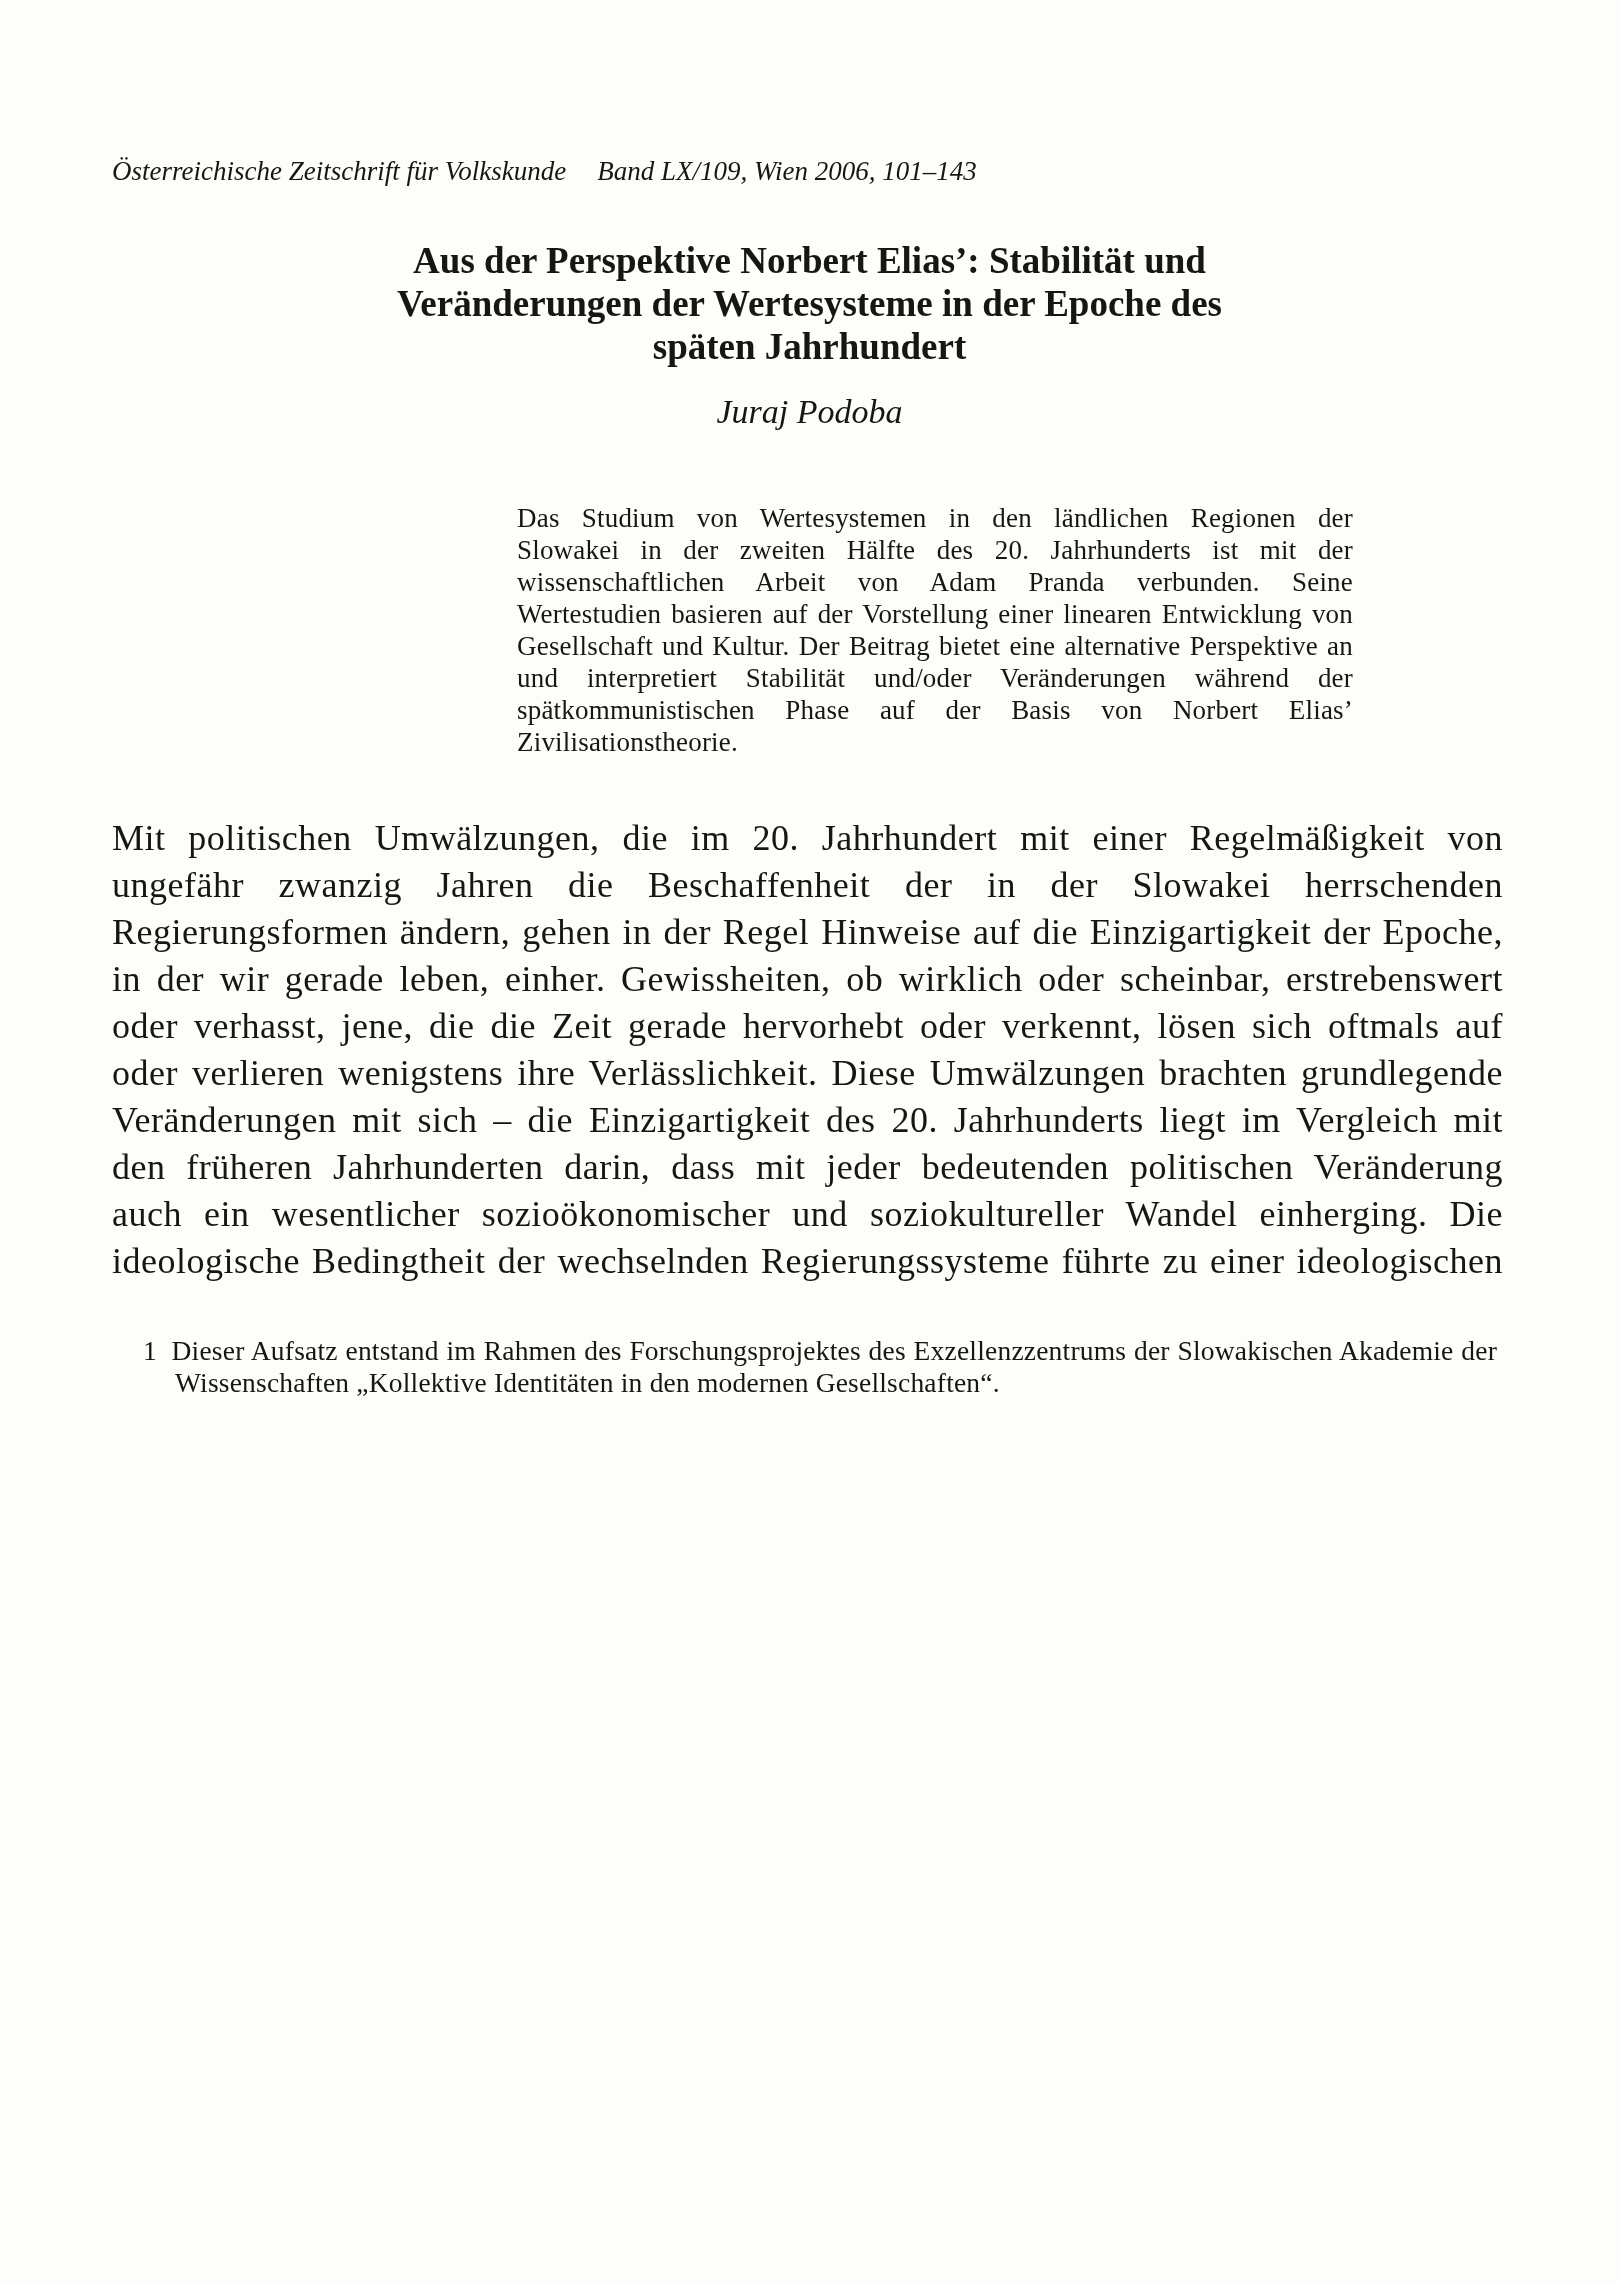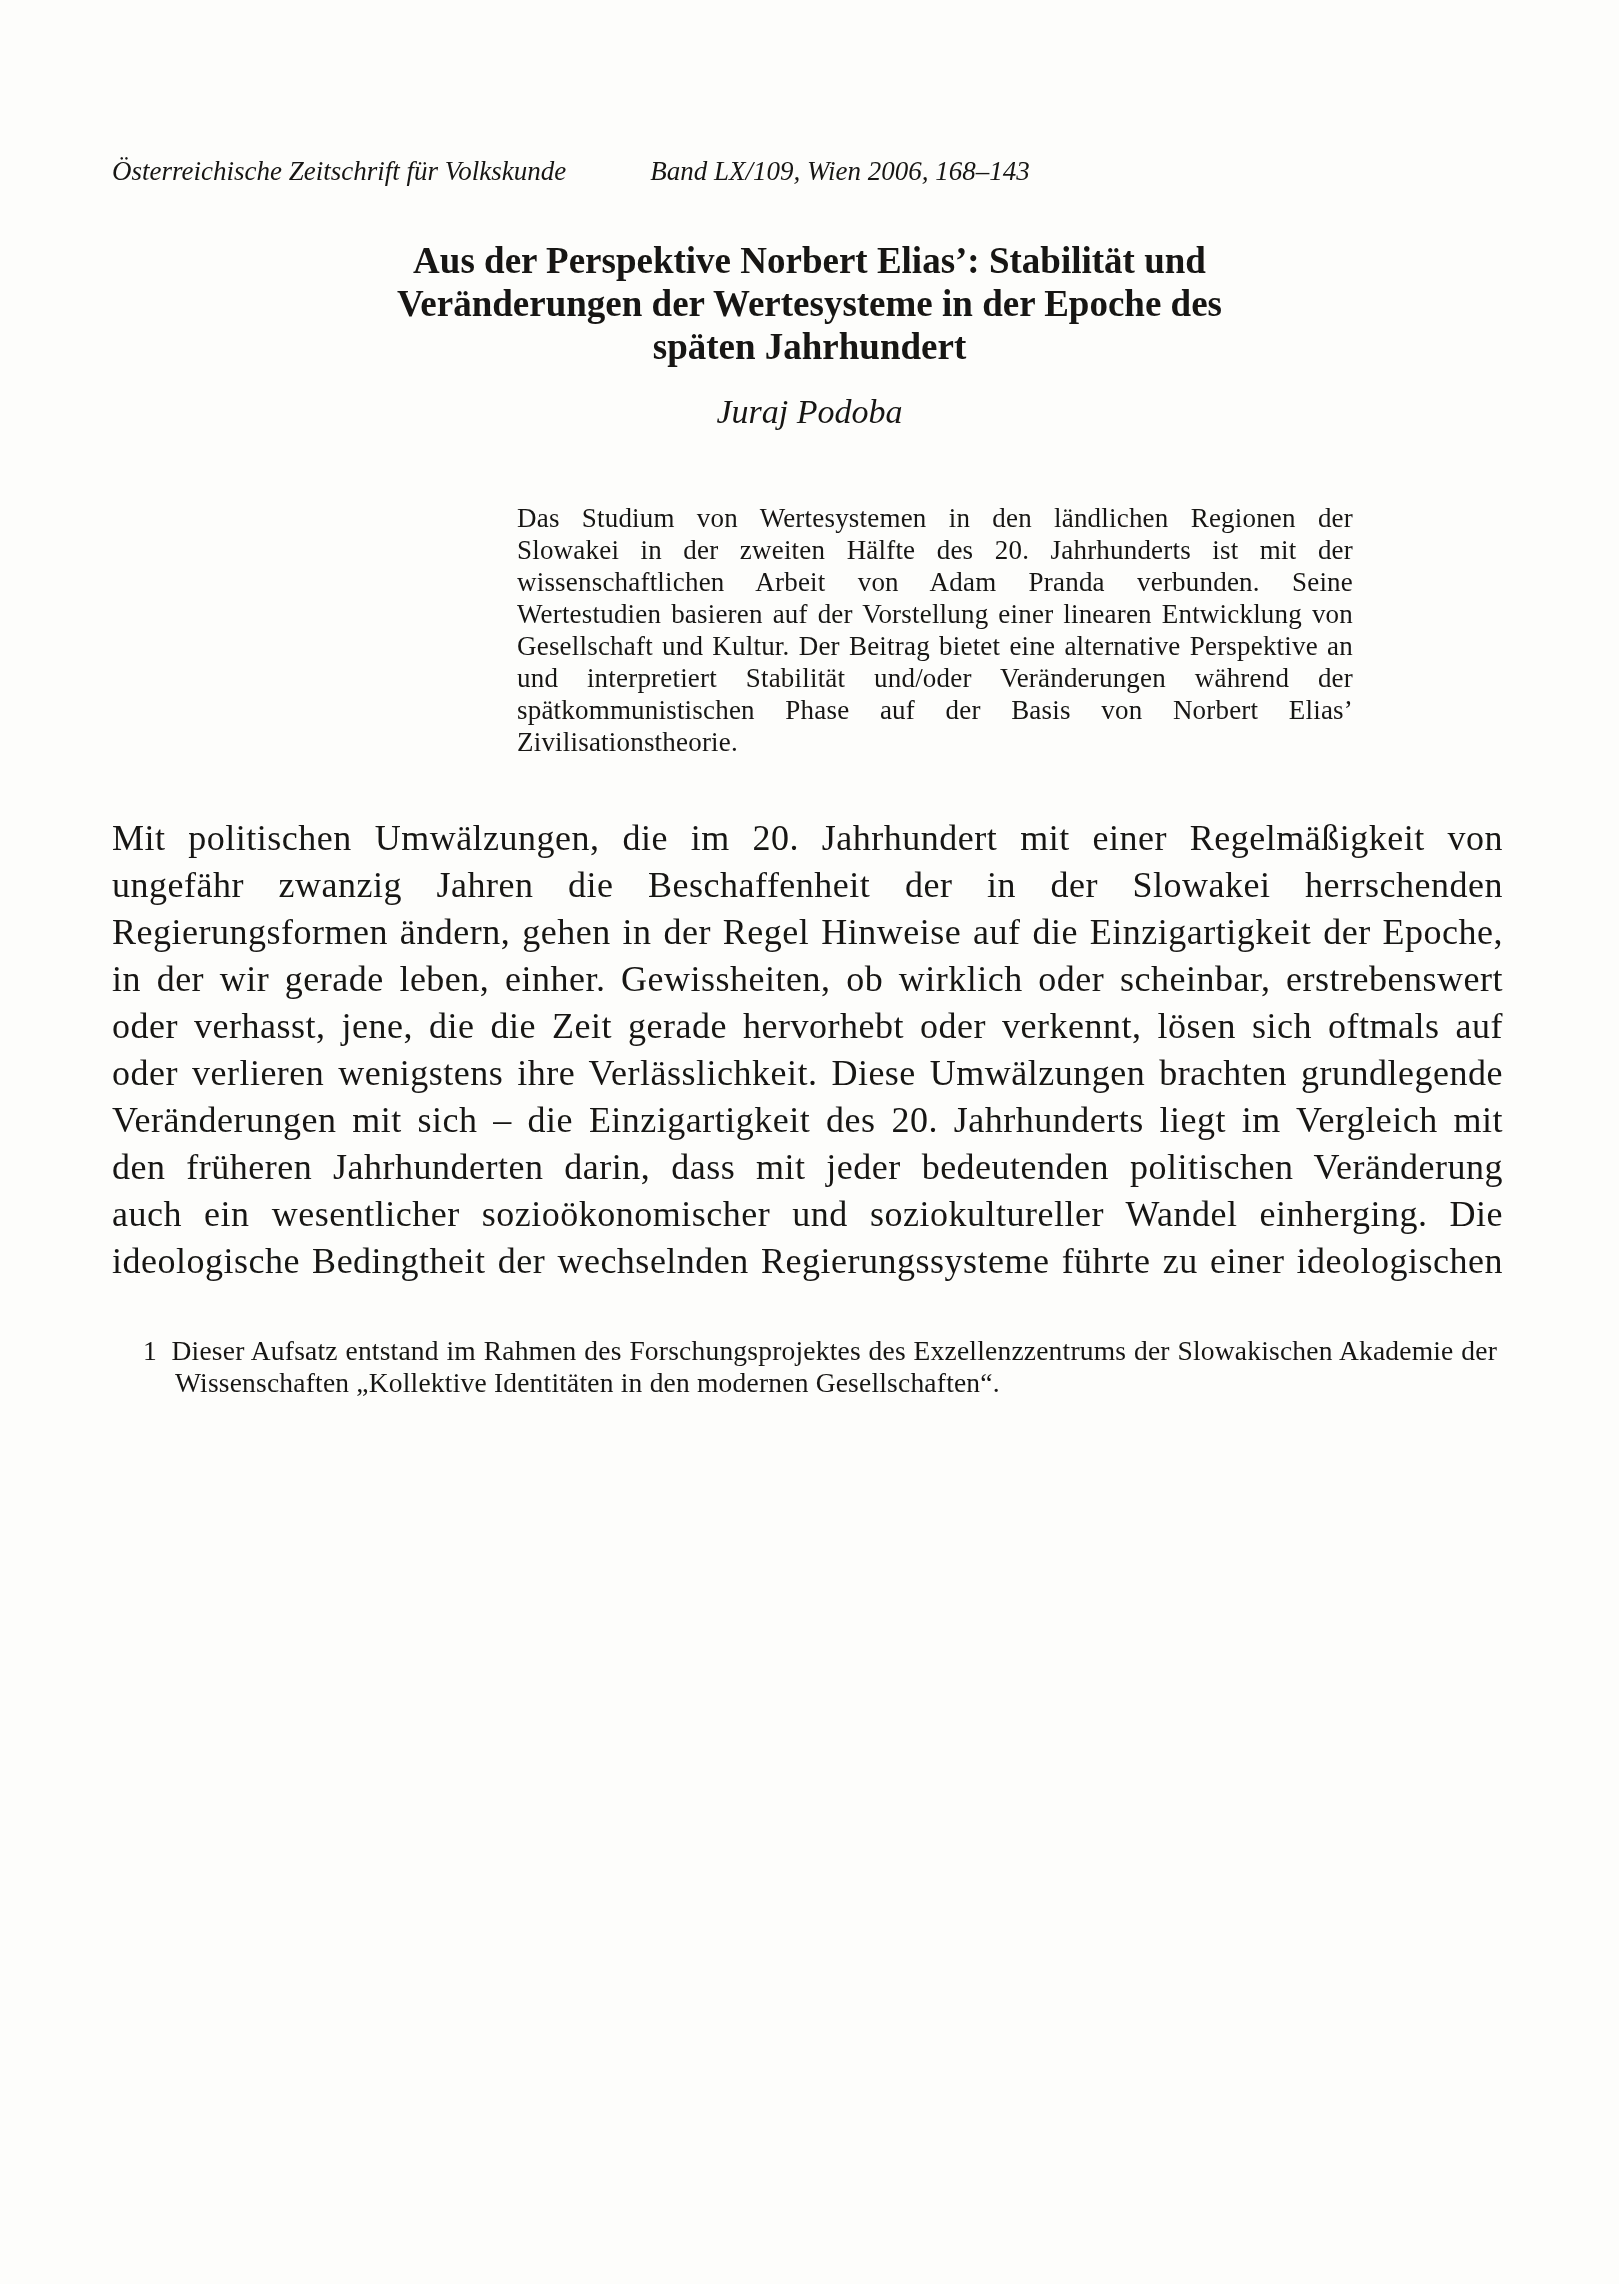--- a/index.html
+++ b/index.html
@@ -13,21 +13,21 @@
     width: 1619px;
     height: 2284px;
     background: #fdfdfb;
     color: #171614;
     box-sizing: border-box;
     padding: 155px 112px 0 112px;
     overflow: hidden;
   }
   .running-head {
     display: flex;
-    gap: 84px;
+    gap: 31px;
     align-items: baseline;
     font-style: italic;
     font-size: 27px;
     line-height: 32px;
     white-space: nowrap;
   }
   .article-title {
     margin: 52px 0 0 0;
     text-align: center;
     font-size: 37px;
@@ -86,21 +86,21 @@
   }
   .fn-num { margin-right: 14.6px; }
 </style>
 </head>
 <body>
 
 <div class="sheet">
 
   <header class="running-head">
     <span class="journal-name">Österreichische Zeitschrift für Volkskunde</span>
-    <span class="issue-info">Band LX/109, Wien 2006, 168–143</span>
+    <span class="issue-info">Band LX/109, Wien 2006, 101–143</span>
   </header>
 
   <h1 class="article-title">
     <span class="line">Aus der Perspektive Norbert Elias’: Stabilität und</span>
     <span class="line">Veränderungen der Wertesysteme in der Epoche des</span>
     <span class="line">späten Jahrhundert</span>
   </h1>
 
 
   <div class="author">Juraj Podoba</div>

